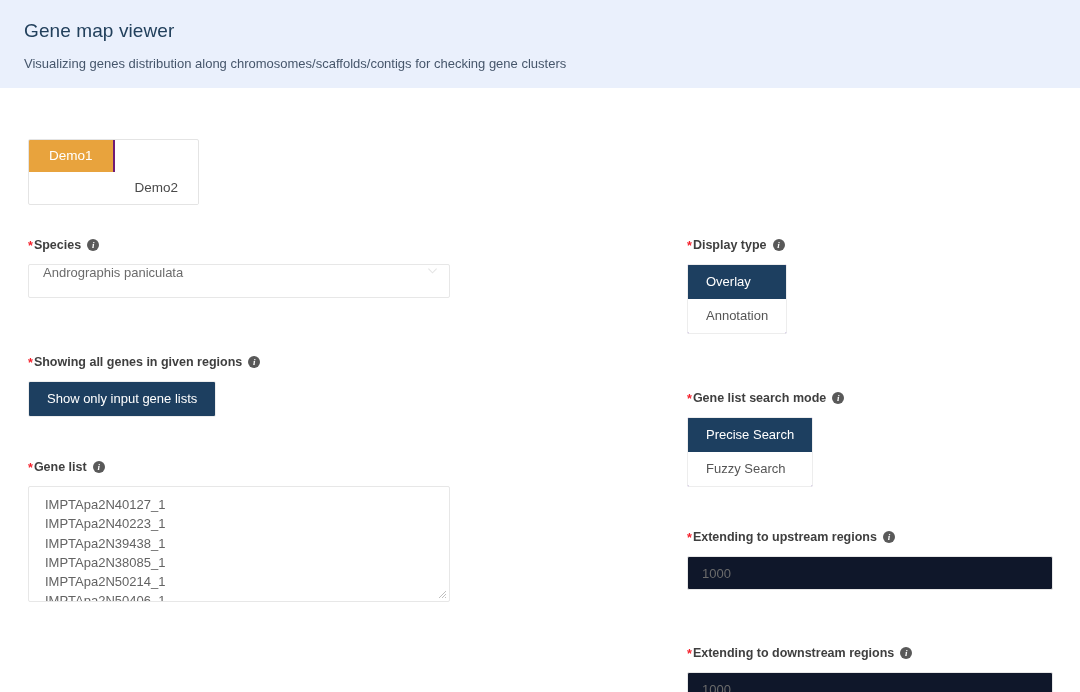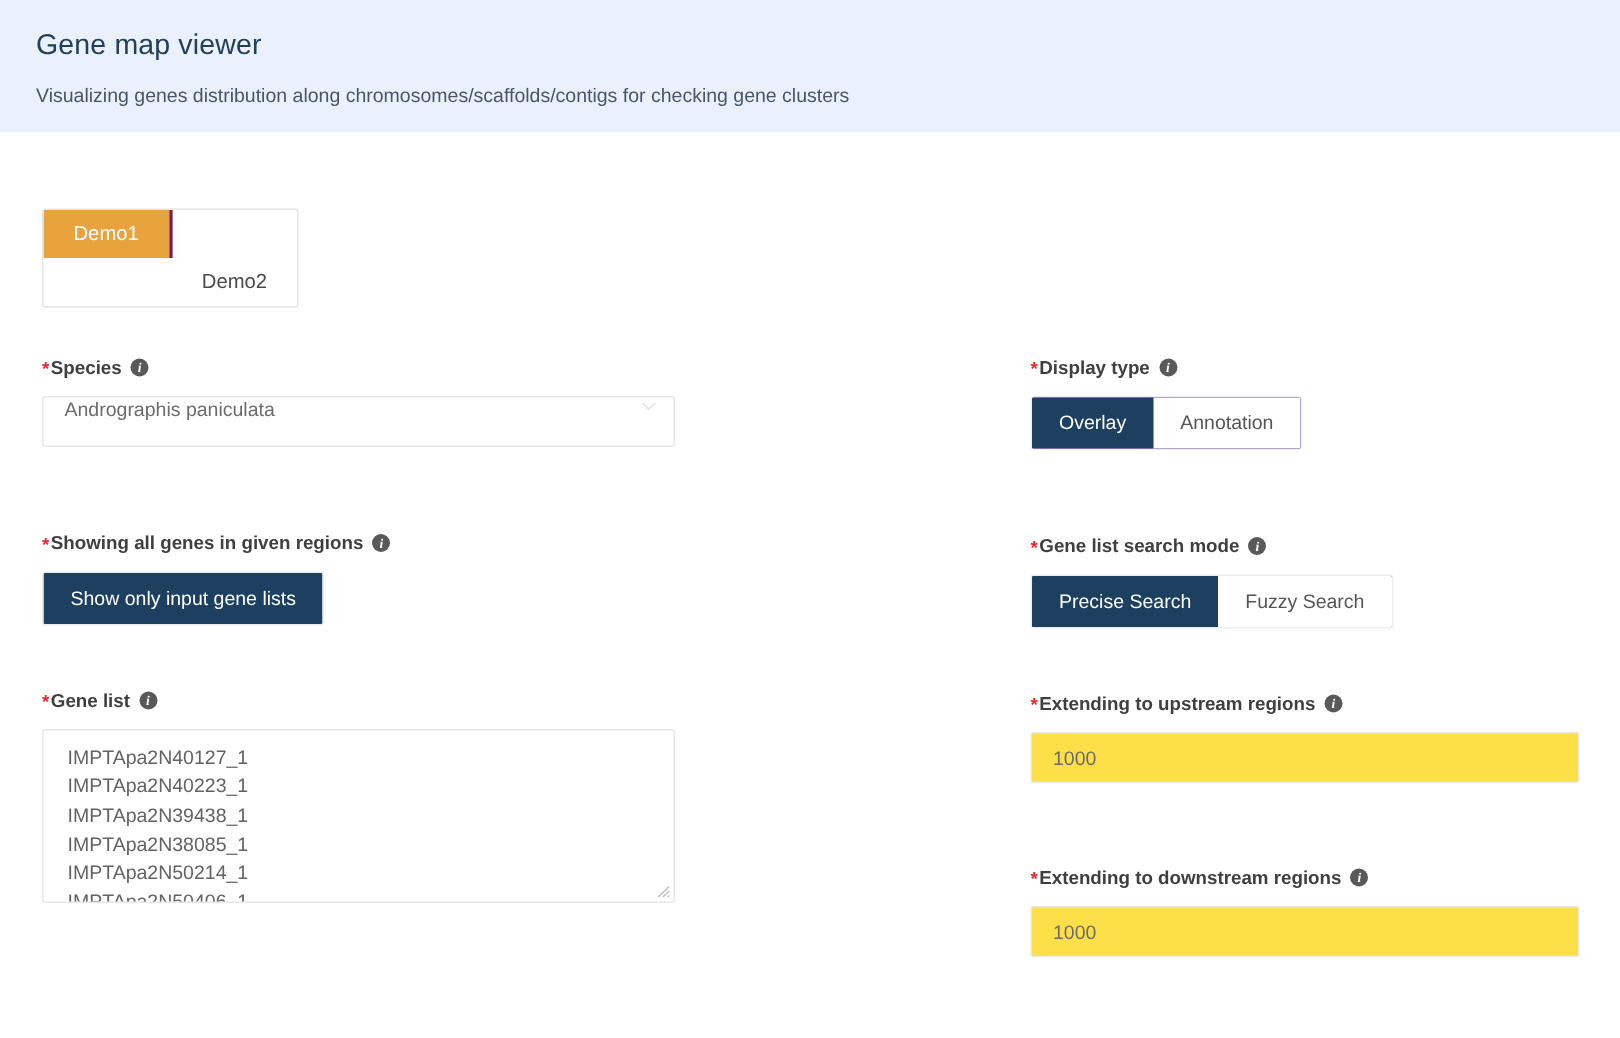--- a/index.html
+++ b/index.html
@@ -145,20 +145,21 @@
   .chev svg { display: block; }
 
   
   .seg {
     margin-top: 11px;
     display: inline-flex;
     border: 1px solid #ededed;
     border-radius: 2px;
     overflow: hidden;
     background: #4c1d95;
+    flex-direction: column;
   }
   .seg-btn {
     font-size: 13px;
     height: 34px;
     line-height: 34px;
     padding: 0 18px;
     color: #555555;
     background: #ffffff;
     cursor: pointer;
     user-select: none;
@@ -198,21 +199,21 @@
     cursor: nwse-resize;
   }
   .resize-grip svg { display: block; }
 
   
   .input-box {
     margin-top: 11px;
     height: 34px;
     border: 1px solid #e7e7e7;
     border-radius: 2px;
-    background: #fde047;
+    background: #0f172a;
     display: flex;
     align-items: center;
     padding: 0 14px;
     box-sizing: border-box;
     font-size: 13px;
     color: #6b6b6b;
     cursor: text;
   }
 
   

